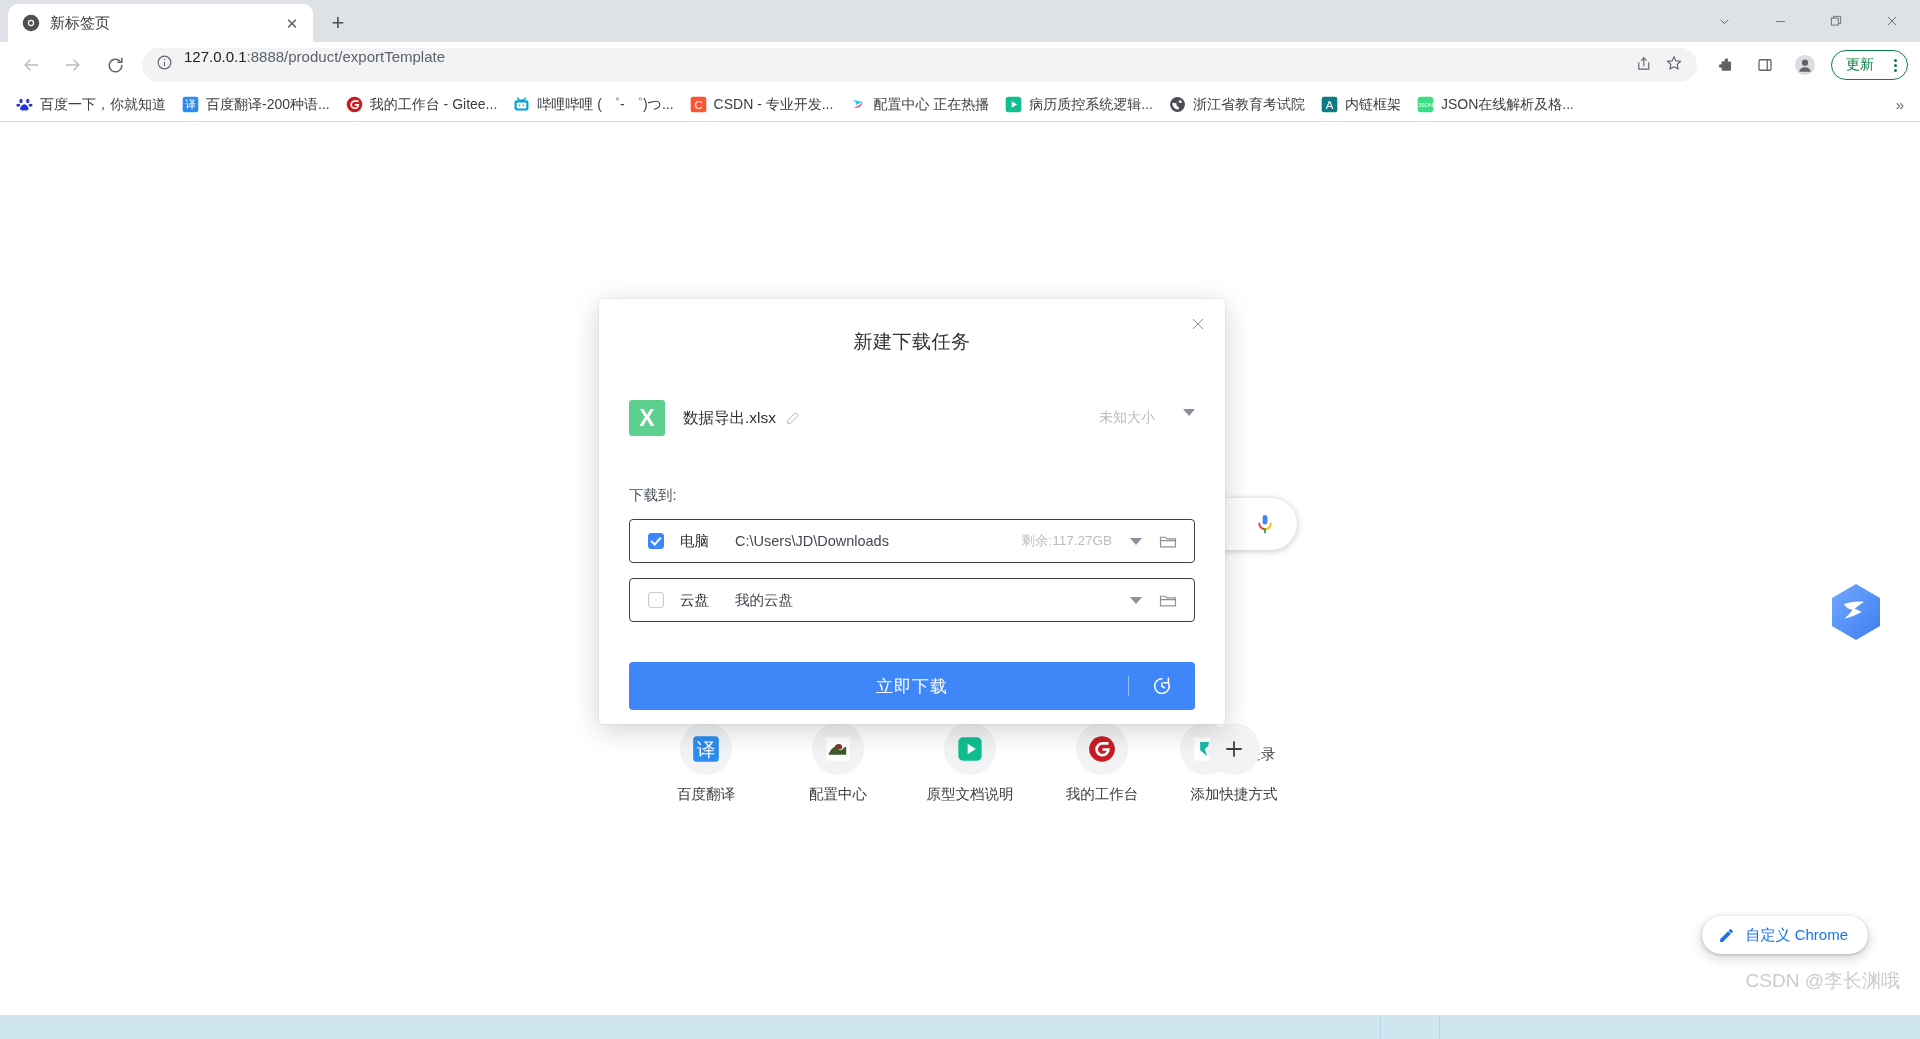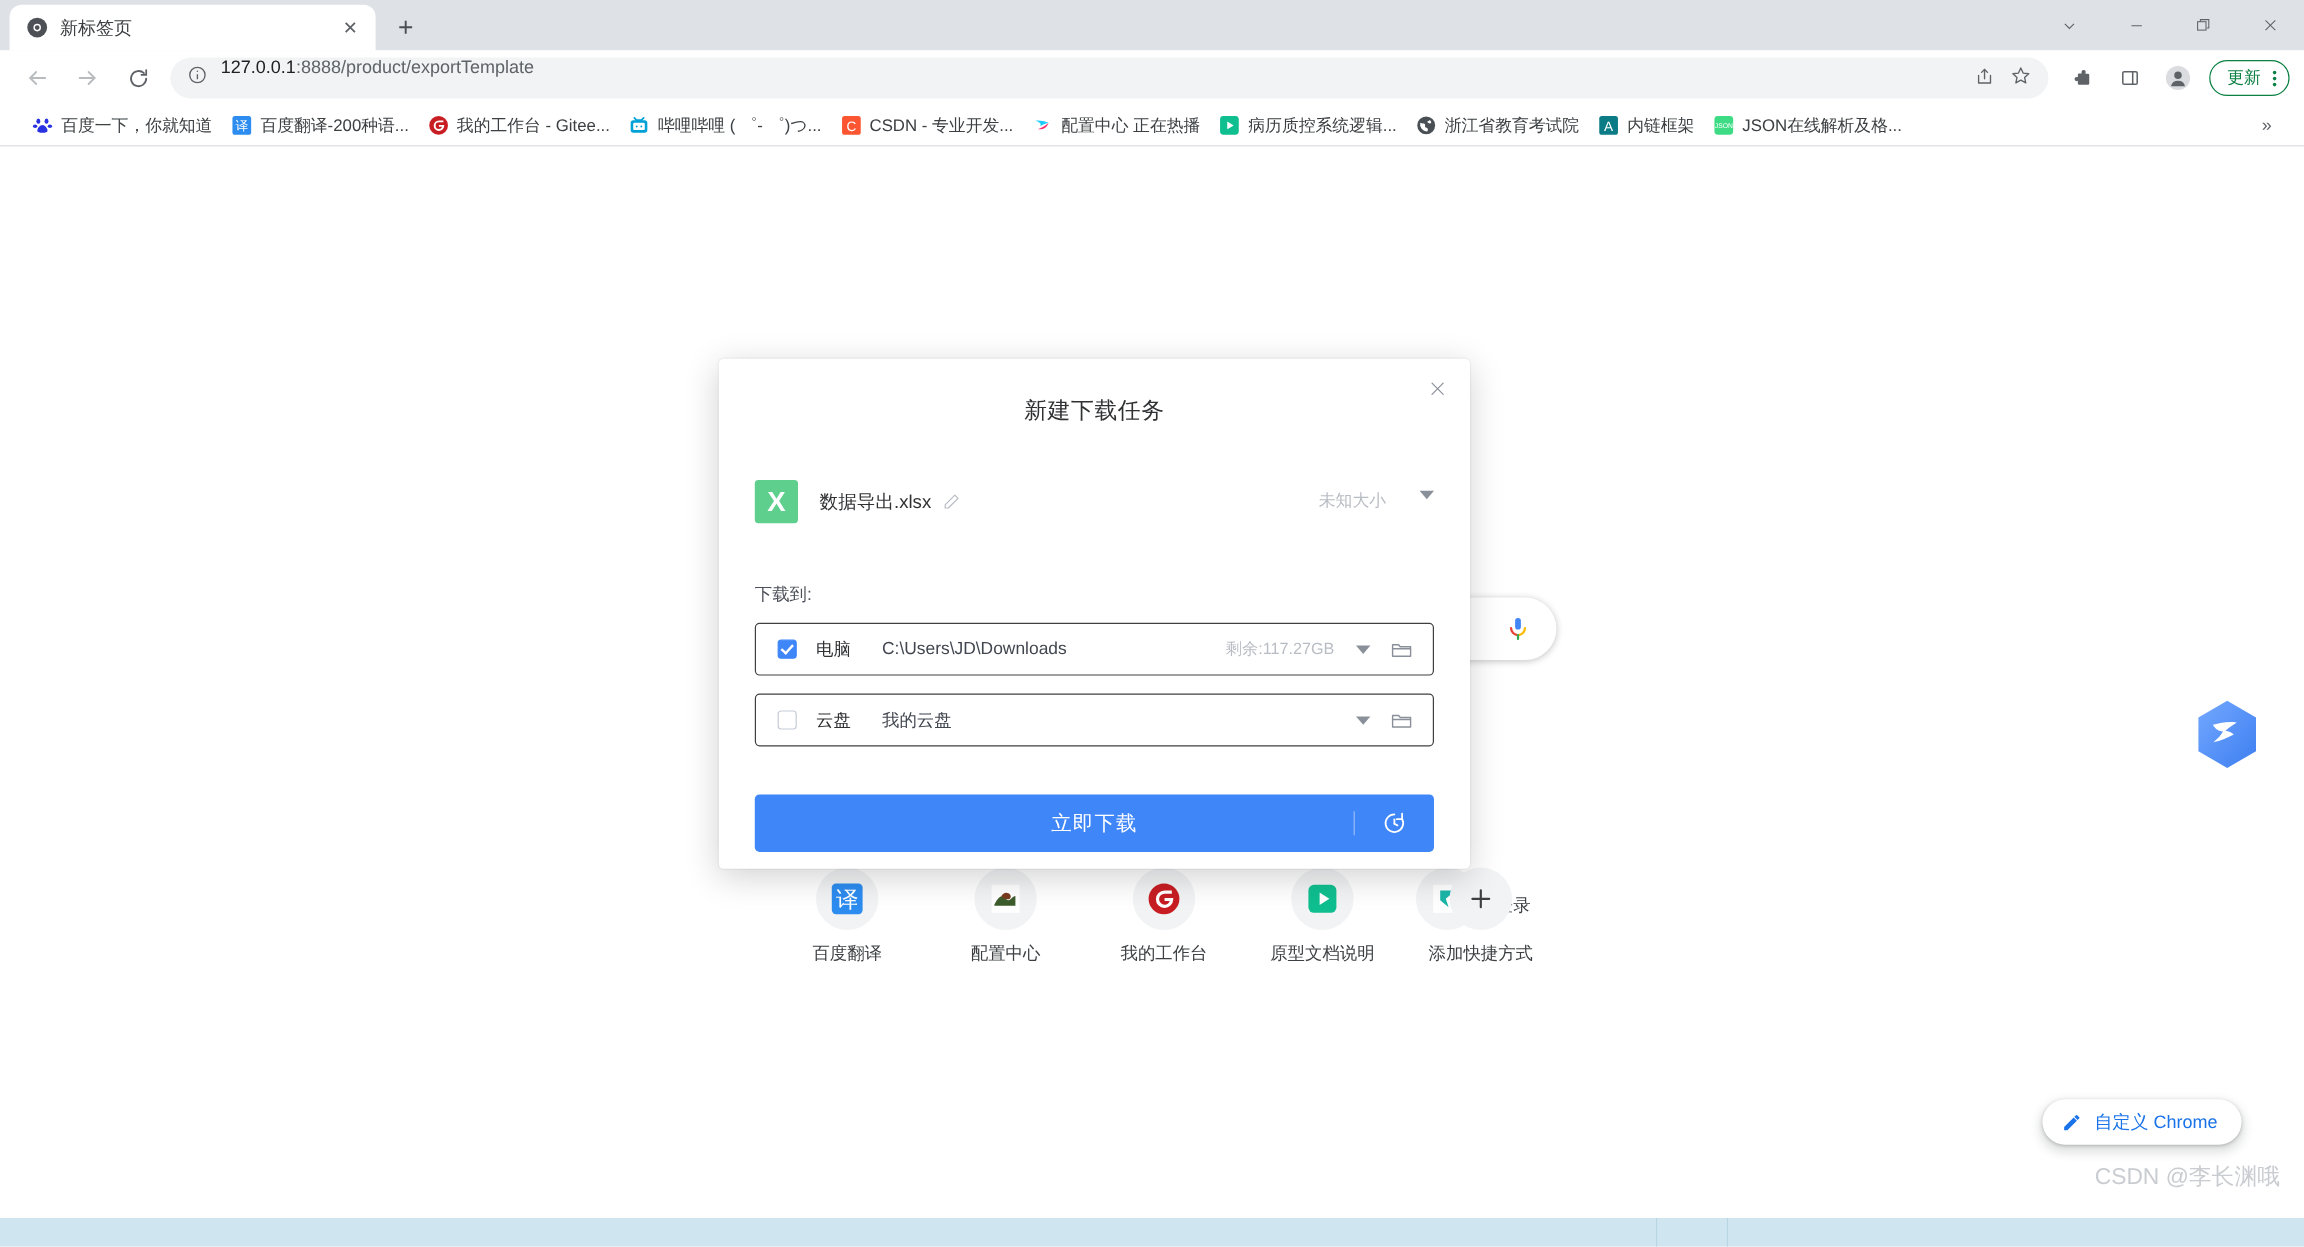--- a/index.html
+++ b/index.html
@@ -82,31 +82,31 @@
   .omnibox .url .path { color: #5f6368; }
   .omni-act { width: 30px; height: 30px; display: flex; align-items: center; justify-content: center; color: #5f6368; border-radius: 50%; }
   .tb-btn {
     width: 34px; height: 34px; margin: 0 3px;
     display: flex; align-items: center; justify-content: center;
     border-radius: 50%; color: #5f6368;
   }
   .update-pill {
     height: 30px; padding: 0 6px 0 14px; margin-left: 6px; margin-right: 2px;
     border: 1px solid #0b8043; border-radius: 15px;
-    display: flex; align-items: center; gap: 6px;
+    display: flex; align-items: center; gap: 16px;
     color: #0b8043; font-size: 14px; white-space: nowrap;
   }
   .dots { display: flex; flex-direction: column; gap: 2px; padding: 0 4px; }
   .dots i { width: 3px; height: 3px; border-radius: 50%; background: #0b8043; display: block; }
 
   
   .bookmarks {
     position: absolute; top: 88px; left: 0; width: 1920px; height: 34px;
     background: #ffffff;
-    display: flex; align-items: center; padding: 0 19px;
+    display: flex; align-items: center; padding: 0 8px;
     border-bottom: 1px solid #dadce0;
     overflow: hidden;
   }
   .bm {
     display: flex; align-items: center; gap: 7px;
     height: 26px; padding: 0 8px; border-radius: 4px;
     font-size: 14px; color: #3c4043; white-space: nowrap; flex: 0 0 auto;
   }
   .bm .bmico { width: 17px; height: 17px; flex: 0 0 17px; display: block; }
   .bm-overflow {
@@ -514,35 +514,35 @@
             <path d="M4 16c2-4 4-6 6-6s2 3 4 3 3-3 5-3v7H4z" fill="#3d5c2b"></path>
             <path d="M9 10c1-2 3-3 5-2s2 3 1 4-5 0-6-2z" fill="#7a3b1f"></path>
           </svg>
         </div>
         <div class="label">配置中心</div>
       </div>
 
       <div class="sc">
         <div class="circle">
           <svg viewBox="0 0 24 24" width="28" height="28">
-            <circle cx="12" cy="12" r="11" fill="#c71d23"></circle>
-            <path d="M12.4 6.1h5.2v2.3h-5.2a3.9 3.9 0 0 0-3.9 3.9 3.9 3.9 0 0 0 3.9 3.9 3.9 3.9 0 0 0 3.7-2.6h-3.7v-2.2h6.2v1.1a6.2 6.2 0 1 1-6.2-6.4z" fill="#fff"></path>
+            <rect x="2" y="2" width="20" height="20" rx="4" fill="#0fbf8f"></rect>
+            <polygon points="10,7.5 17,12 10,16.5" fill="#fff"></polygon>
           </svg>
         </div>
-        <div class="label">我的工作台</div>
+        <div class="label">原型文档说明</div>
       </div>
 
       <div class="sc">
         <div class="circle">
           <svg viewBox="0 0 24 24" width="28" height="28">
-            <rect x="2" y="2" width="20" height="20" rx="4" fill="#0fbf8f"></rect>
-            <polygon points="10,7.5 17,12 10,16.5" fill="#fff"></polygon>
+            <circle cx="12" cy="12" r="11" fill="#c71d23"></circle>
+            <path d="M12.4 6.1h5.2v2.3h-5.2a3.9 3.9 0 0 0-3.9 3.9 3.9 3.9 0 0 0 3.9 3.9 3.9 3.9 0 0 0 3.7-2.6h-3.7v-2.2h6.2v1.1a6.2 6.2 0 1 1-6.2-6.4z" fill="#fff"></path>
           </svg>
         </div>
-        <div class="label">原型文档说明</div>
+        <div class="label">我的工作台</div>
       </div>
 
       <div class="sc">
         <div class="circle">
           <svg viewBox="0 0 24 24" width="24" height="24" stroke="#3c4043" stroke-width="1.8" stroke-linecap="round">
             <line x1="12" y1="5" x2="12" y2="19"></line>
               <line x1="5" y1="12" x2="19" y2="12"></line>
           </svg>
         </div>
         <div class="label">添加快捷方式</div>

